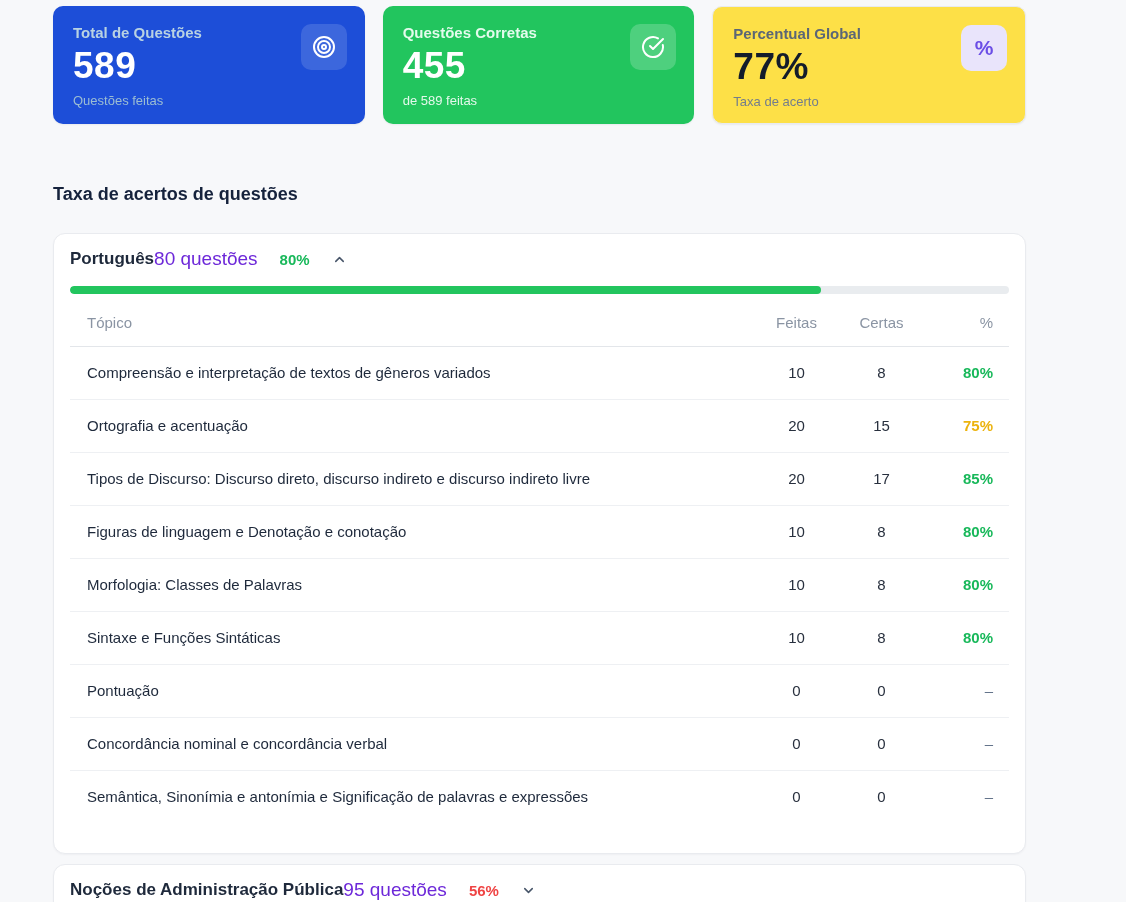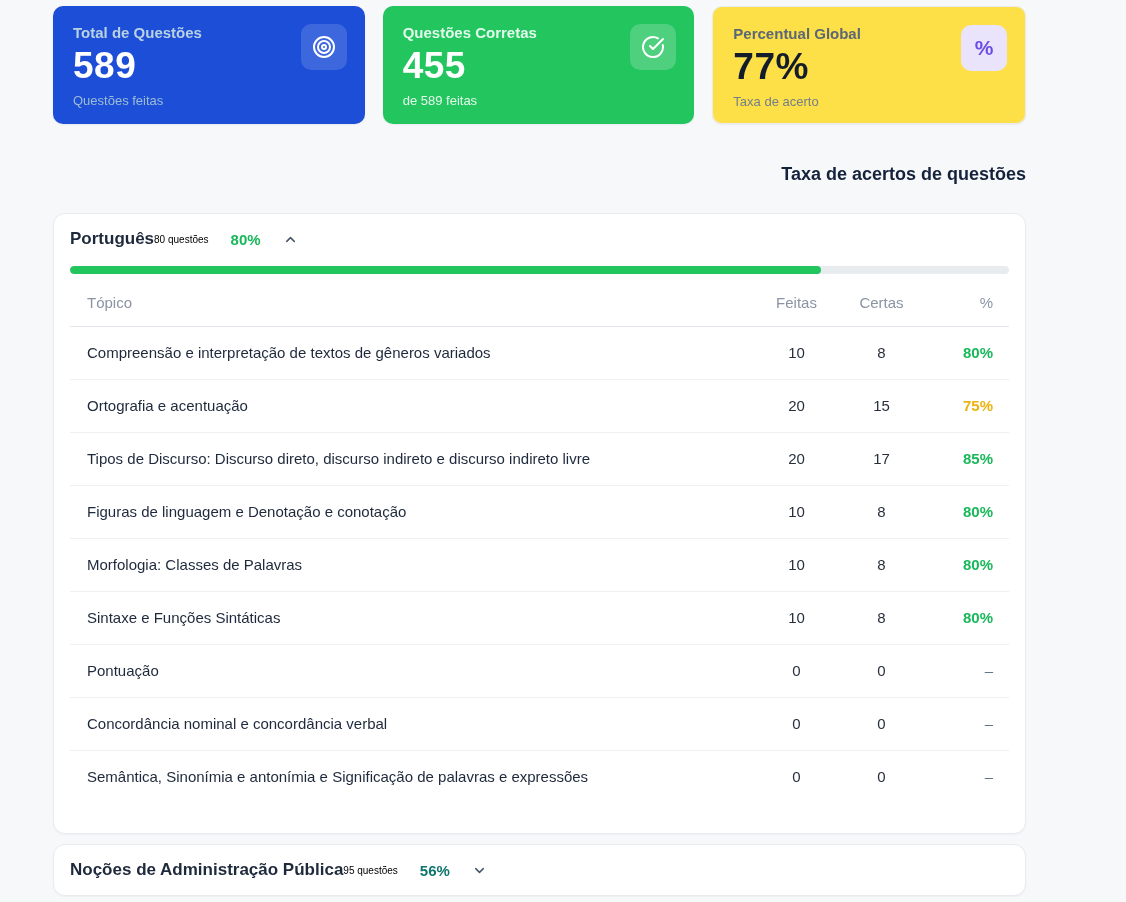--- a/index.html
+++ b/index.html
@@ -48,42 +48,42 @@
 
   .stat-white { background: #fde047; border: 1px solid #e9ebef; }
   .stat-white .label { color: #5b6676; }
   .stat-white .value { color: #131c2b; }
   .stat-white .sub   { color: #737d8c; }
   .stat-white .icon-box { background: #e9e4fb; }
   .percent-glyph { font-size: 21px; font-weight: 700; color: #6b4ee6; }
 
   
   .section-title {
-    margin-top: 40px;
-    font-size: 18px; font-weight: 700; color: #15223c; text-align: right;
+    margin-top: 60px;
+    font-size: 18px; font-weight: 700; color: #15223c;
   }
 
   
   .subject-card {
     margin-top: 28px;
     background: #fff;
     border: 1px solid #e9ebef;
     border-radius: 12px;
     box-shadow: 0 1px 2px rgba(16,24,40,.04);
   }
   .subject-card.collapsed { margin-top: 10px; }
   .subject-header {
     display: flex; align-items: center; justify-content: flex-start;
     padding: 0 16px;
     height: 50px;
     cursor: pointer;
   }
   .subject-name { font-size: 17px; font-weight: 600; color: #1e293b; }
   .subject-meta { display: flex; align-items: center; gap: 22px; }
-  .subject-count { font-size: 10px; color: #000000; }
+  .subject-count { font-size: 19px; color: #6d28d9; }
   .subject-pct { font-size: 15px; font-weight: 700; }
   .chev { display: flex; align-items: center; color: #475569; }
 
   .progress-wrap { padding: 0 16px; margin-top: 2px; }
   .progress-track {
     height: 8px; border-radius: 4px; background: #e9ecef; overflow: hidden;
   }
   .progress-fill {
     height: 100%; border-radius: 4px; background: #22c55e; width: 0;
   }
@@ -238,21 +238,21 @@
           </tbody>
       </table>
     </div>
   </div>
 
   <div class="subject-card collapsed">
     <div class="subject-header">
       <div class="subject-name">Noções de Administração Pública</div>
       <div class="subject-meta">
         <span class="subject-count">95 questões</span>
-        <span class="subject-pct" style="color: #0f766e;">56%</span>
+        <span class="subject-pct" style="color: #ef4444;">56%</span>
         <span class="chev">
           <svg width="15" height="15" viewBox="0 0 24 24" fill="none" stroke="currentColor" stroke-width="2.4" stroke-linecap="round" stroke-linejoin="round">
             <polyline points="6 9 12 15 18 9"></polyline>
           </svg>
         </span>
       </div>
     </div>
   </div>
 
 </div>

